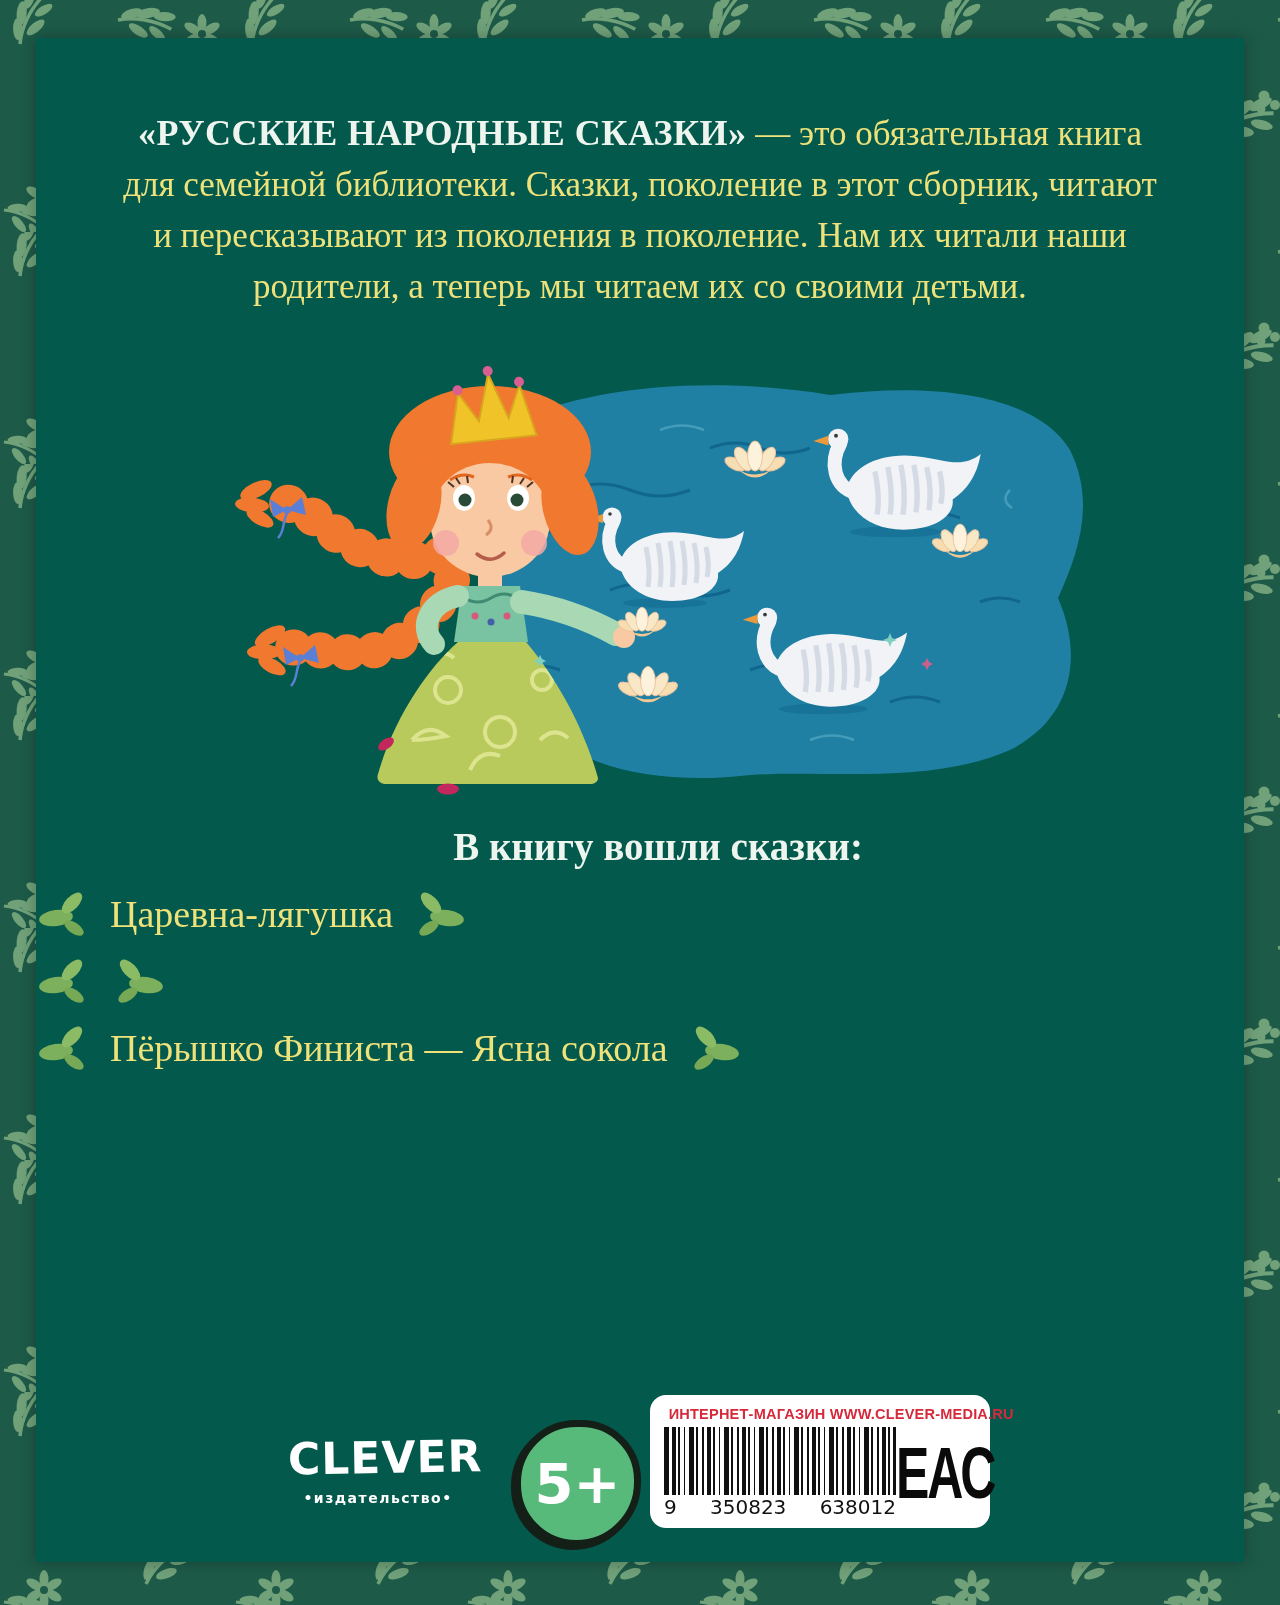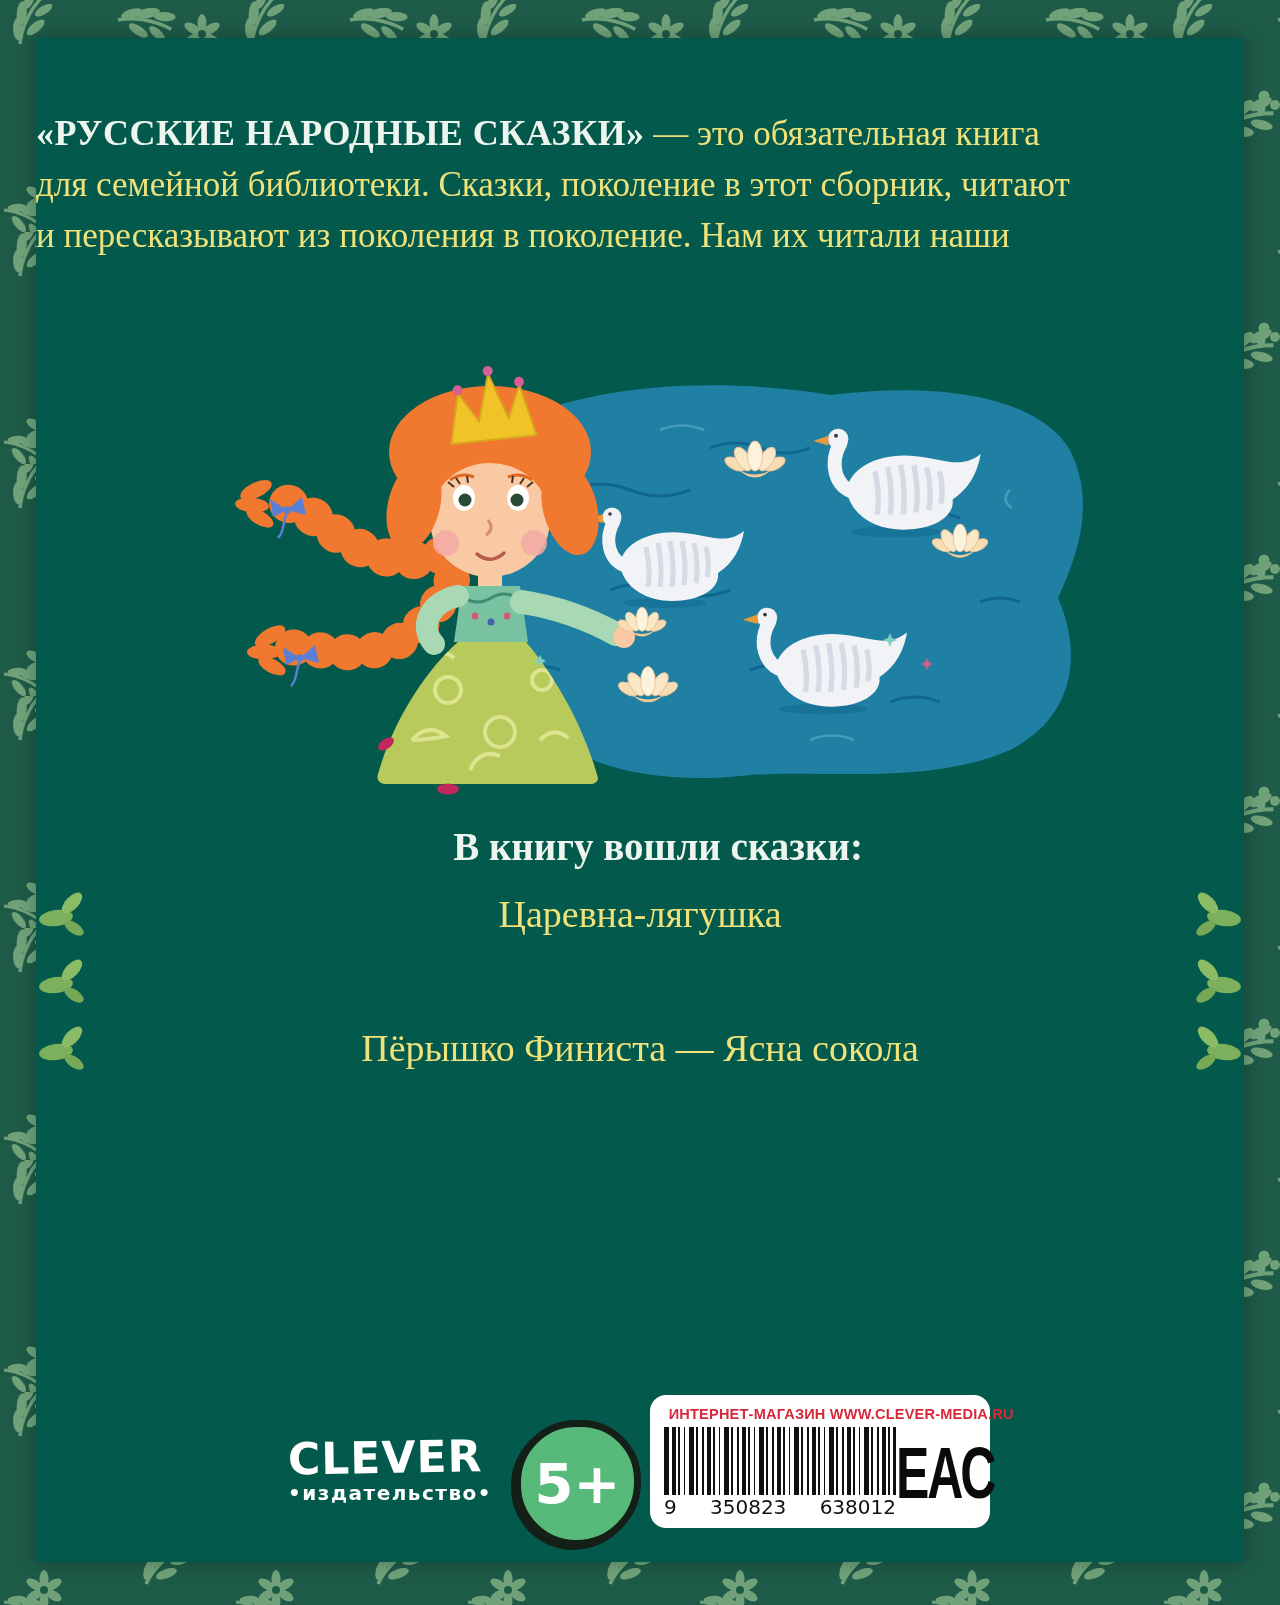--- a/index.html
+++ b/index.html
@@ -8,36 +8,36 @@
     background:#1d5a48;
     font-family:"Liberation Serif","DejaVu Serif",serif;
   }
   .border-pattern{position:absolute;inset:0;display:block;}
   .panel{
     position:absolute;left:36px;top:38px;width:1208px;height:1524px;
     background:#03594b;
     box-shadow:0 0 14px rgba(0,0,0,.28);
   }
   
-  .blurb{position:absolute;top:70px;left:0;right:0;text-align:left;}
+  .blurb{position:absolute;top:70px;left:0;right:0;text-align:center;}
   .blurb .line{font-size:35px;line-height:51px;color:#efe27b;}
   .blurb .title{color:#eef5ee;font-weight:700;font-size:36px;letter-spacing:.5px;}
   
   .illus{position:absolute;top:302px;left:154px;width:900px;height:470px;}
   
   .toc{position:absolute;top:786px;left:0;right:0;text-align:center;}
   .toc-heading{font-size:39px;font-weight:700;color:#eef5ee;line-height:46px;margin-left:36px;}
-  .toc-item{display:flex;justify-content:space-between;align-items:center;gap:18px;
+  .toc-item{display:flex;justify-content:flex-start;align-items:center;gap:18px;
     margin-top:21px;font-size:38px;line-height:46px;color:#efe27b;}
   .orn{width:56px;height:46px;flex:0 0 auto;}
   
   .publisher{position:absolute;left:252px;top:1400px;width:180px;text-align:center;
     color:#ffffff;font-family:"DejaVu Sans","Liberation Sans",sans-serif;}
   .publisher .word{font-size:44px;font-weight:900;letter-spacing:1px;line-height:40px;transform:rotate(-1deg);}
-  .publisher .sub{font-size:20px;font-weight:700;letter-spacing:1.5px;margin-top:3px;}
+  .publisher .sub{font-size:14px;font-weight:700;letter-spacing:1.5px;margin-top:12px;}
   .age-badge{position:absolute;left:478px;top:1382px;width:113px;height:113px;
     background:#57b97a;border:7px solid #141f18;border-radius:50% 48% 52% 50%;
     box-shadow:-3px 3px 0 0 #141f18;
     display:flex;align-items:center;justify-content:center;
     color:#ffffff;font-family:"DejaVu Sans",sans-serif;font-weight:900;font-size:56px;}
   .barcode-label{position:absolute;left:614px;top:1357px;width:340px;height:133px;
     background:#ffffff;border-radius:16px;padding:10px 14px 8px;box-sizing:border-box;
     font-family:"Liberation Sans","DejaVu Sans",sans-serif;}
   .shop-line{color:#d6293b;font-size:15px;font-weight:700;text-align:center;
     letter-spacing:.2px;white-space:nowrap;transform:scaleX(.97);}
@@ -97,20 +97,21 @@
   </defs>
   <rect width="1280" height="1605" fill="url(#leafpat)"></rect>
 </svg>
 
 <div class="panel">
 
   <div class="blurb">
     <div class="line"><span class="title">«РУССКИЕ НАРОДНЫЕ СКАЗКИ»</span><span> — это обязательная книга</span></div>
     <div class="line">для семейной библиотеки. Сказки, поколение в этот сборник, читают</div>
     <div class="line">и пересказывают из поколения в поколение. Нам их читали наши</div>
+    <div class="line">родители, а теперь мы читаем их со своими детьми.</div>
   </div>
 
   <svg class="illus" viewBox="0 0 900 470" xmlns="http://www.w3.org/2000/svg">
     <defs>
       <g id="swan">
         <ellipse cx="5" cy="48" rx="42" ry="5" fill="#0f648c" opacity="0.45"></ellipse>
         <path d="M-40,10 C-38,-12 -8,-26 24,-22 C52,-19 66,-10 84,-24 C80,-2 70,10 58,18 C60,34 40,46 12,46 C-12,46 -36,34 -40,10 Z" fill="#f2f3f6"></path>
         <path d="M-14,-8 q 5,24 2,40" stroke="#cfd6e2" stroke-width="5" fill="none" opacity=".85"></path>
         <path d="M-2,-12 q 5,26 2,44" stroke="#cfd6e2" stroke-width="5" fill="none" opacity=".85"></path>
         <path d="M10,-14 q 5,26 2,46" stroke="#cfd6e2" stroke-width="5" fill="none" opacity=".85"></path>

